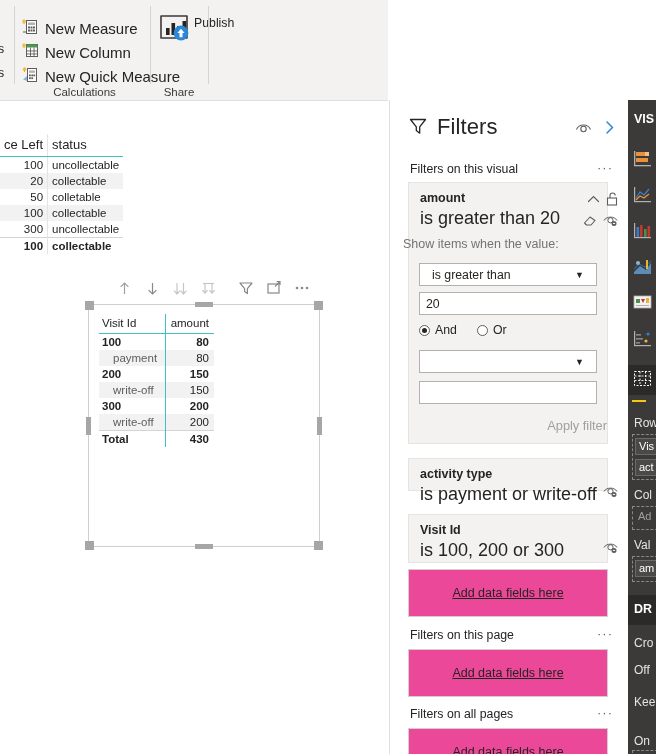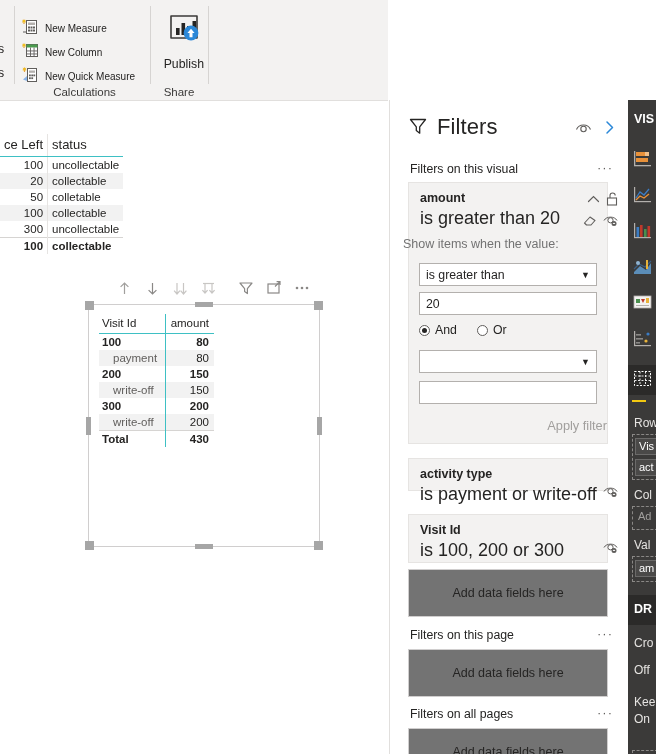--- a/index.html
+++ b/index.html
@@ -8,25 +8,25 @@
     background:#ffffff;
     font-family:"Liberation Sans","DejaVu Sans",sans-serif;
     font-size:12px;color:#252423;
     -webkit-font-smoothing:antialiased;
   }
   
   #ribbon{position:absolute;left:0;top:0;width:388px;height:100px;background:#f3f2f1;}
   .rib-sep{position:absolute;top:6px;width:1px;height:78px;background:#d6d4d2;}
   .rib-group-label{position:absolute;font-size:11.5px;color:#3b3a39;text-align:center;white-space:nowrap;}
   .rib-item{position:absolute;display:flex;align-items:center;gap:6px;cursor:default;height:22px;}
-  .rib-item .lbl{font-size:10px;color:#252423;white-space:nowrap;}
+  .rib-item .lbl{font-size:15px;color:#252423;white-space:nowrap;}
   .cut-text{position:absolute;font-size:12.3px;color:#252423;}
 
-  .pub-btn{position:absolute;left:154px;top:6px;width:50px;height:78px;display:flex;flex-direction:column;
-    align-items:flex-end;justify-content:flex-start;padding-top:6px;box-sizing:border-box;}
+  .pub-btn{position:absolute;left:154px;top:6px;width:50px;height:78px;display:flex;flex-direction:row;
+    align-items:flex-start;justify-content:flex-start;padding-top:6px;box-sizing:border-box;}
   .pub-lbl{font-size:12.3px;color:#252423;margin-top:4px;}
 
   
   #canvas{position:absolute;left:0;top:100px;width:388px;height:654px;background:#ffffff;
     border-top:1px solid #e1dfdd;box-sizing:border-box;}
 
   
   #lefttable{position:absolute;left:0;top:33px;width:106px;}
   #lefttable table{border-collapse:collapse;width:106px;font-size:11.5px;}
   #lefttable th{font-weight:400;color:#252423;padding:3px 4px 4px 4px;text-align:left;
@@ -72,24 +72,24 @@
   .sec-dots{position:absolute;right:14px;font-size:13px;color:#605e5c;letter-spacing:1px;}
 
   .fcard{position:absolute;left:18px;width:200px;background:#f3f2f1;border:1px solid #e6e4e2;
     box-sizing:border-box;padding:8px 10px 8px 11px;}
   .fcard .fname{font-size:12.5px;font-weight:bold;color:#252423;}
   .fcard .fdesc{font-size:18px;color:#252423;margin-top:3px;}
   .fcard-icons{position:absolute;right:9px;display:flex;align-items:center;gap:6px;}
 
   .dropbox{position:absolute;left:18px;width:200px;height:48px;border:1px solid #d0cece;
     box-sizing:border-box;display:flex;align-items:center;justify-content:center;
-    font-size:12.5px;color:#252423;background:#737373;}
+    font-size:12.5px;color:#252423;background:#ec4899;text-decoration:underline;}
 
   .sel{position:absolute;left:29px;width:178px;height:23px;border:1px solid #b3b0ad;background:#fff;
-    box-sizing:border-box;display:flex;align-items:center;padding:0 6px;font-size:12.3px;color:#252423;}
+    box-sizing:border-box;display:flex;align-items:center;padding:0 12px;font-size:12.3px;color:#252423;}
   .sel .caret{margin-left:auto;font-size:9px;color:#252423;}
   .txtin{position:absolute;left:29px;width:178px;height:23px;border:1px solid #b3b0ad;background:#fff;
     box-sizing:border-box;display:flex;align-items:center;padding:0 6px;font-size:12.3px;color:#252423;}
   .radio-row{position:absolute;left:29px;display:flex;align-items:center;gap:20px;}
   .radio{display:flex;align-items:center;gap:5px;font-size:12.3px;color:#252423;}
   .rdot{width:11px;height:11px;border:1px solid #605e5c;border-radius:50%;box-sizing:border-box;
     display:inline-block;position:relative;background:#fff;}
   .rdot.on::after{content:"";position:absolute;left:2px;top:2px;width:5px;height:5px;border-radius:50%;background:#252423;}
   .applyf{position:absolute;right:20px;font-size:12.8px;color:#a19f9d;}
 
@@ -549,16 +549,16 @@
   <div class="wellhdr" style="top:438px;">Val</div>
   <div class="wellbox" style="top:456px;height:26px;"></div>
   <div class="chip" style="top:460px;">am</div>
 
   <div class="darkband" style="top:495px;height:30px;"></div>
   <div class="dtxt b" style="top:502px;">DR</div>
 
   <div class="dtxt" style="top:536px;">Cro</div>
   <div class="dtxt" style="top:563px;">Off</div>
   <div class="dtxt" style="top:595px;">Kee</div>
-  <div class="dtxt" style="top:612px;">On</div>
+  <div class="dtxt" style="top:634px;">On</div>
   <div class="wellbox" style="top:650px;height:26px;"></div>
 
 </div>
 
 </body></html>

